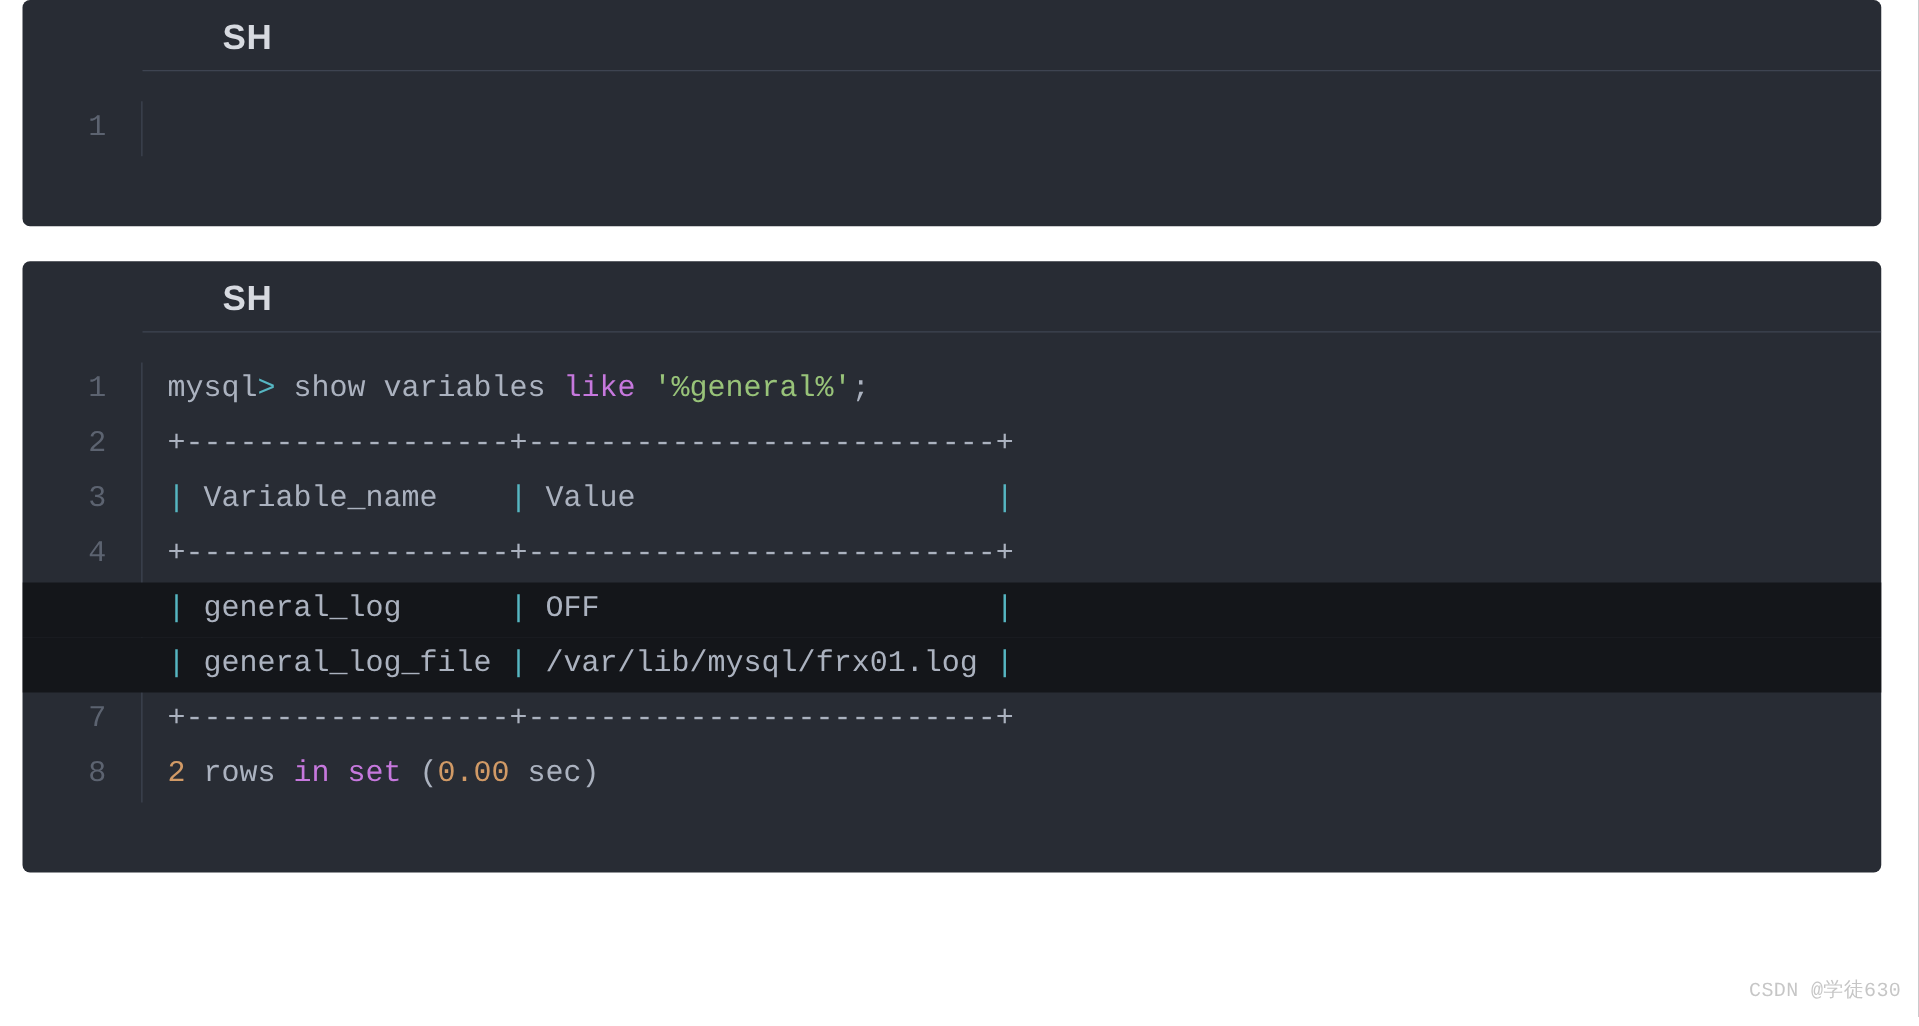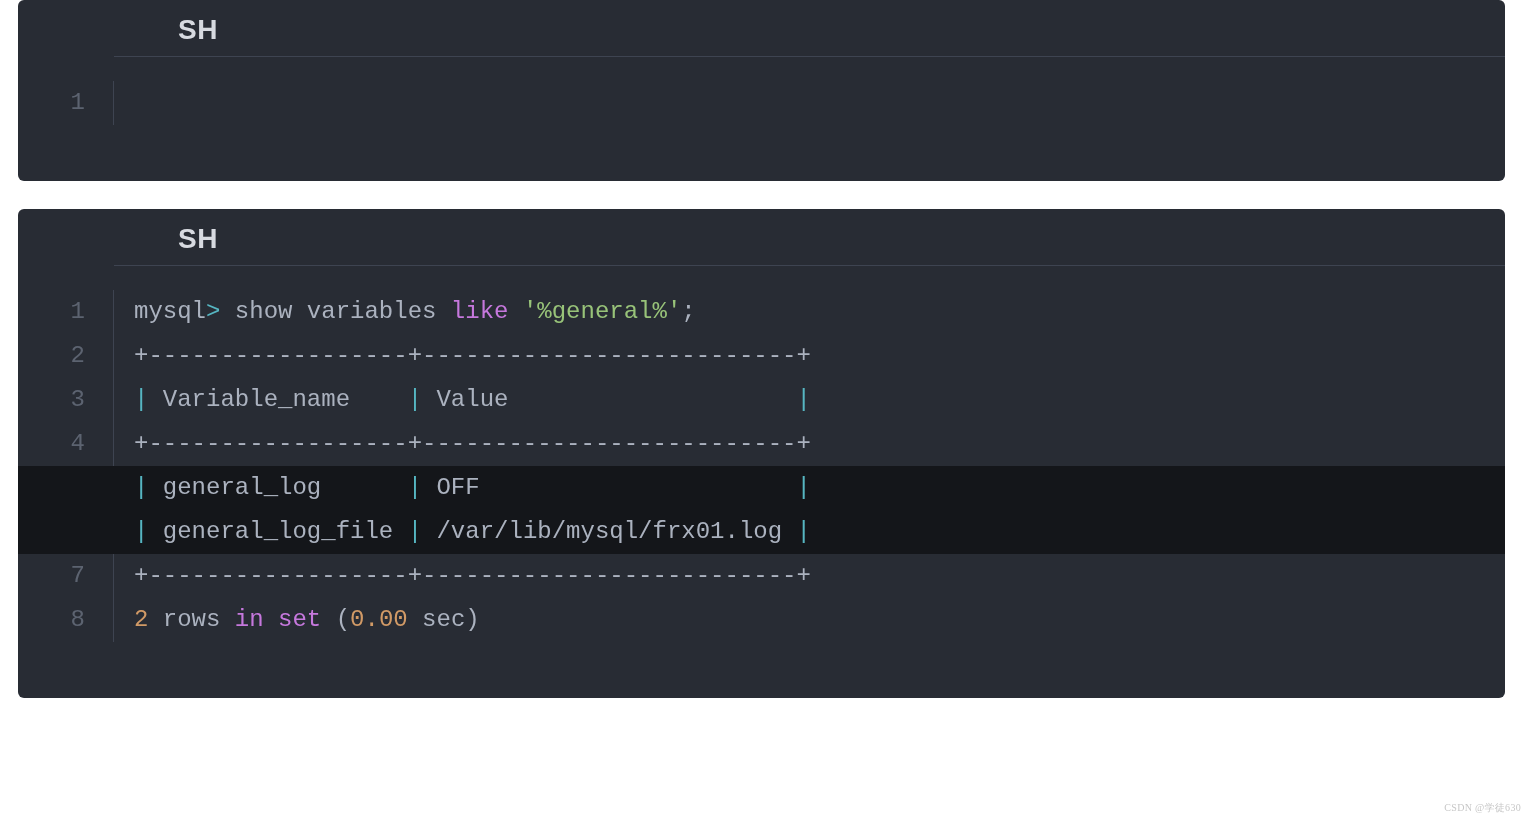--- a/index.html
+++ b/index.html
@@ -66,24 +66,24 @@
   .tok-default { color: #abb2bf; }
   .tok-kw   { color: #c678dd; } 
   .tok-str  { color: #98c379; } 
   .tok-num  { color: #d19a66; } 
   .tok-punct{ color: #abb2bf; }
   .tok-op   { color: #56b6c2; } 
   .tok-pipe { color: #56b6c2; }
   .watermark {
     position: fixed;
     right: 14px;
-    bottom: 6px;
-    font-size: 10px;
+    bottom: 18px;
+    font-size: 16px;
     color: rgba(128,128,128,0.45);
-    font-family: Liberation Serif, serif;
+    font-family: Liberation Mono, monospace;
     letter-spacing: 0.3px;
   }
 </style>
 </head>
 <body>
 
 <div id="root">
     <div class="code-block">
       <div class="lang-label">SH</div>
       <div class="hr-line"></div>

